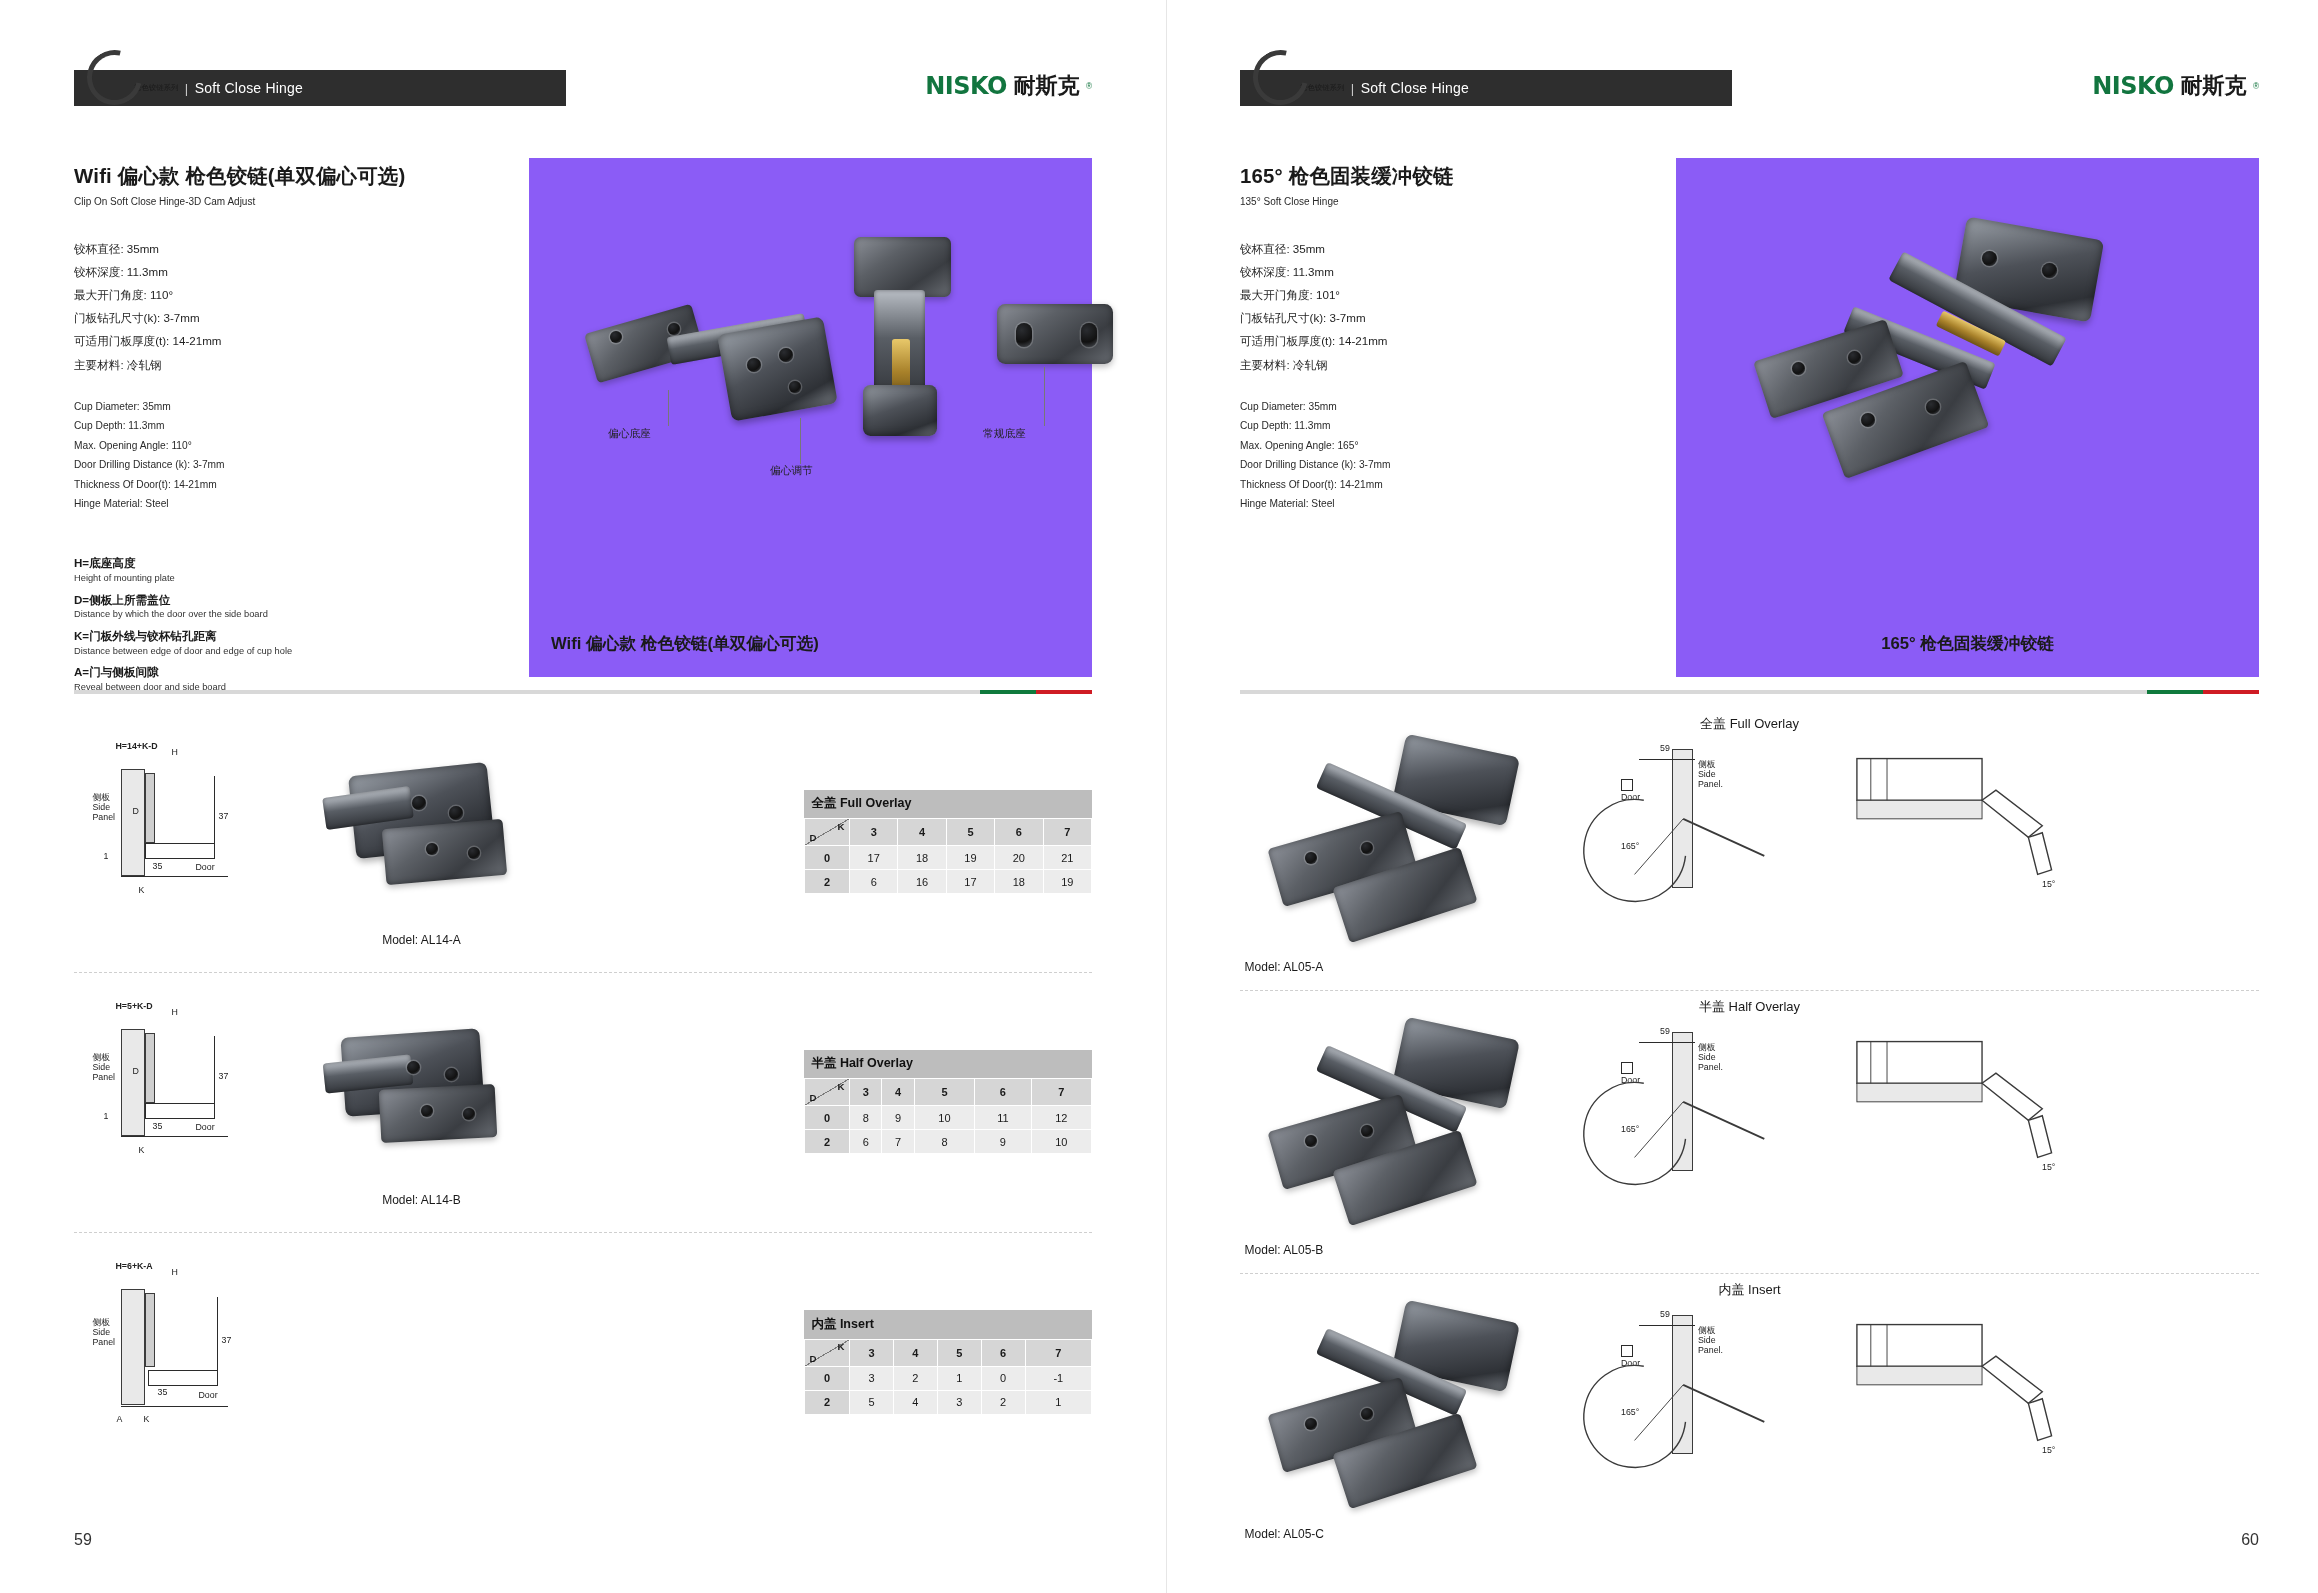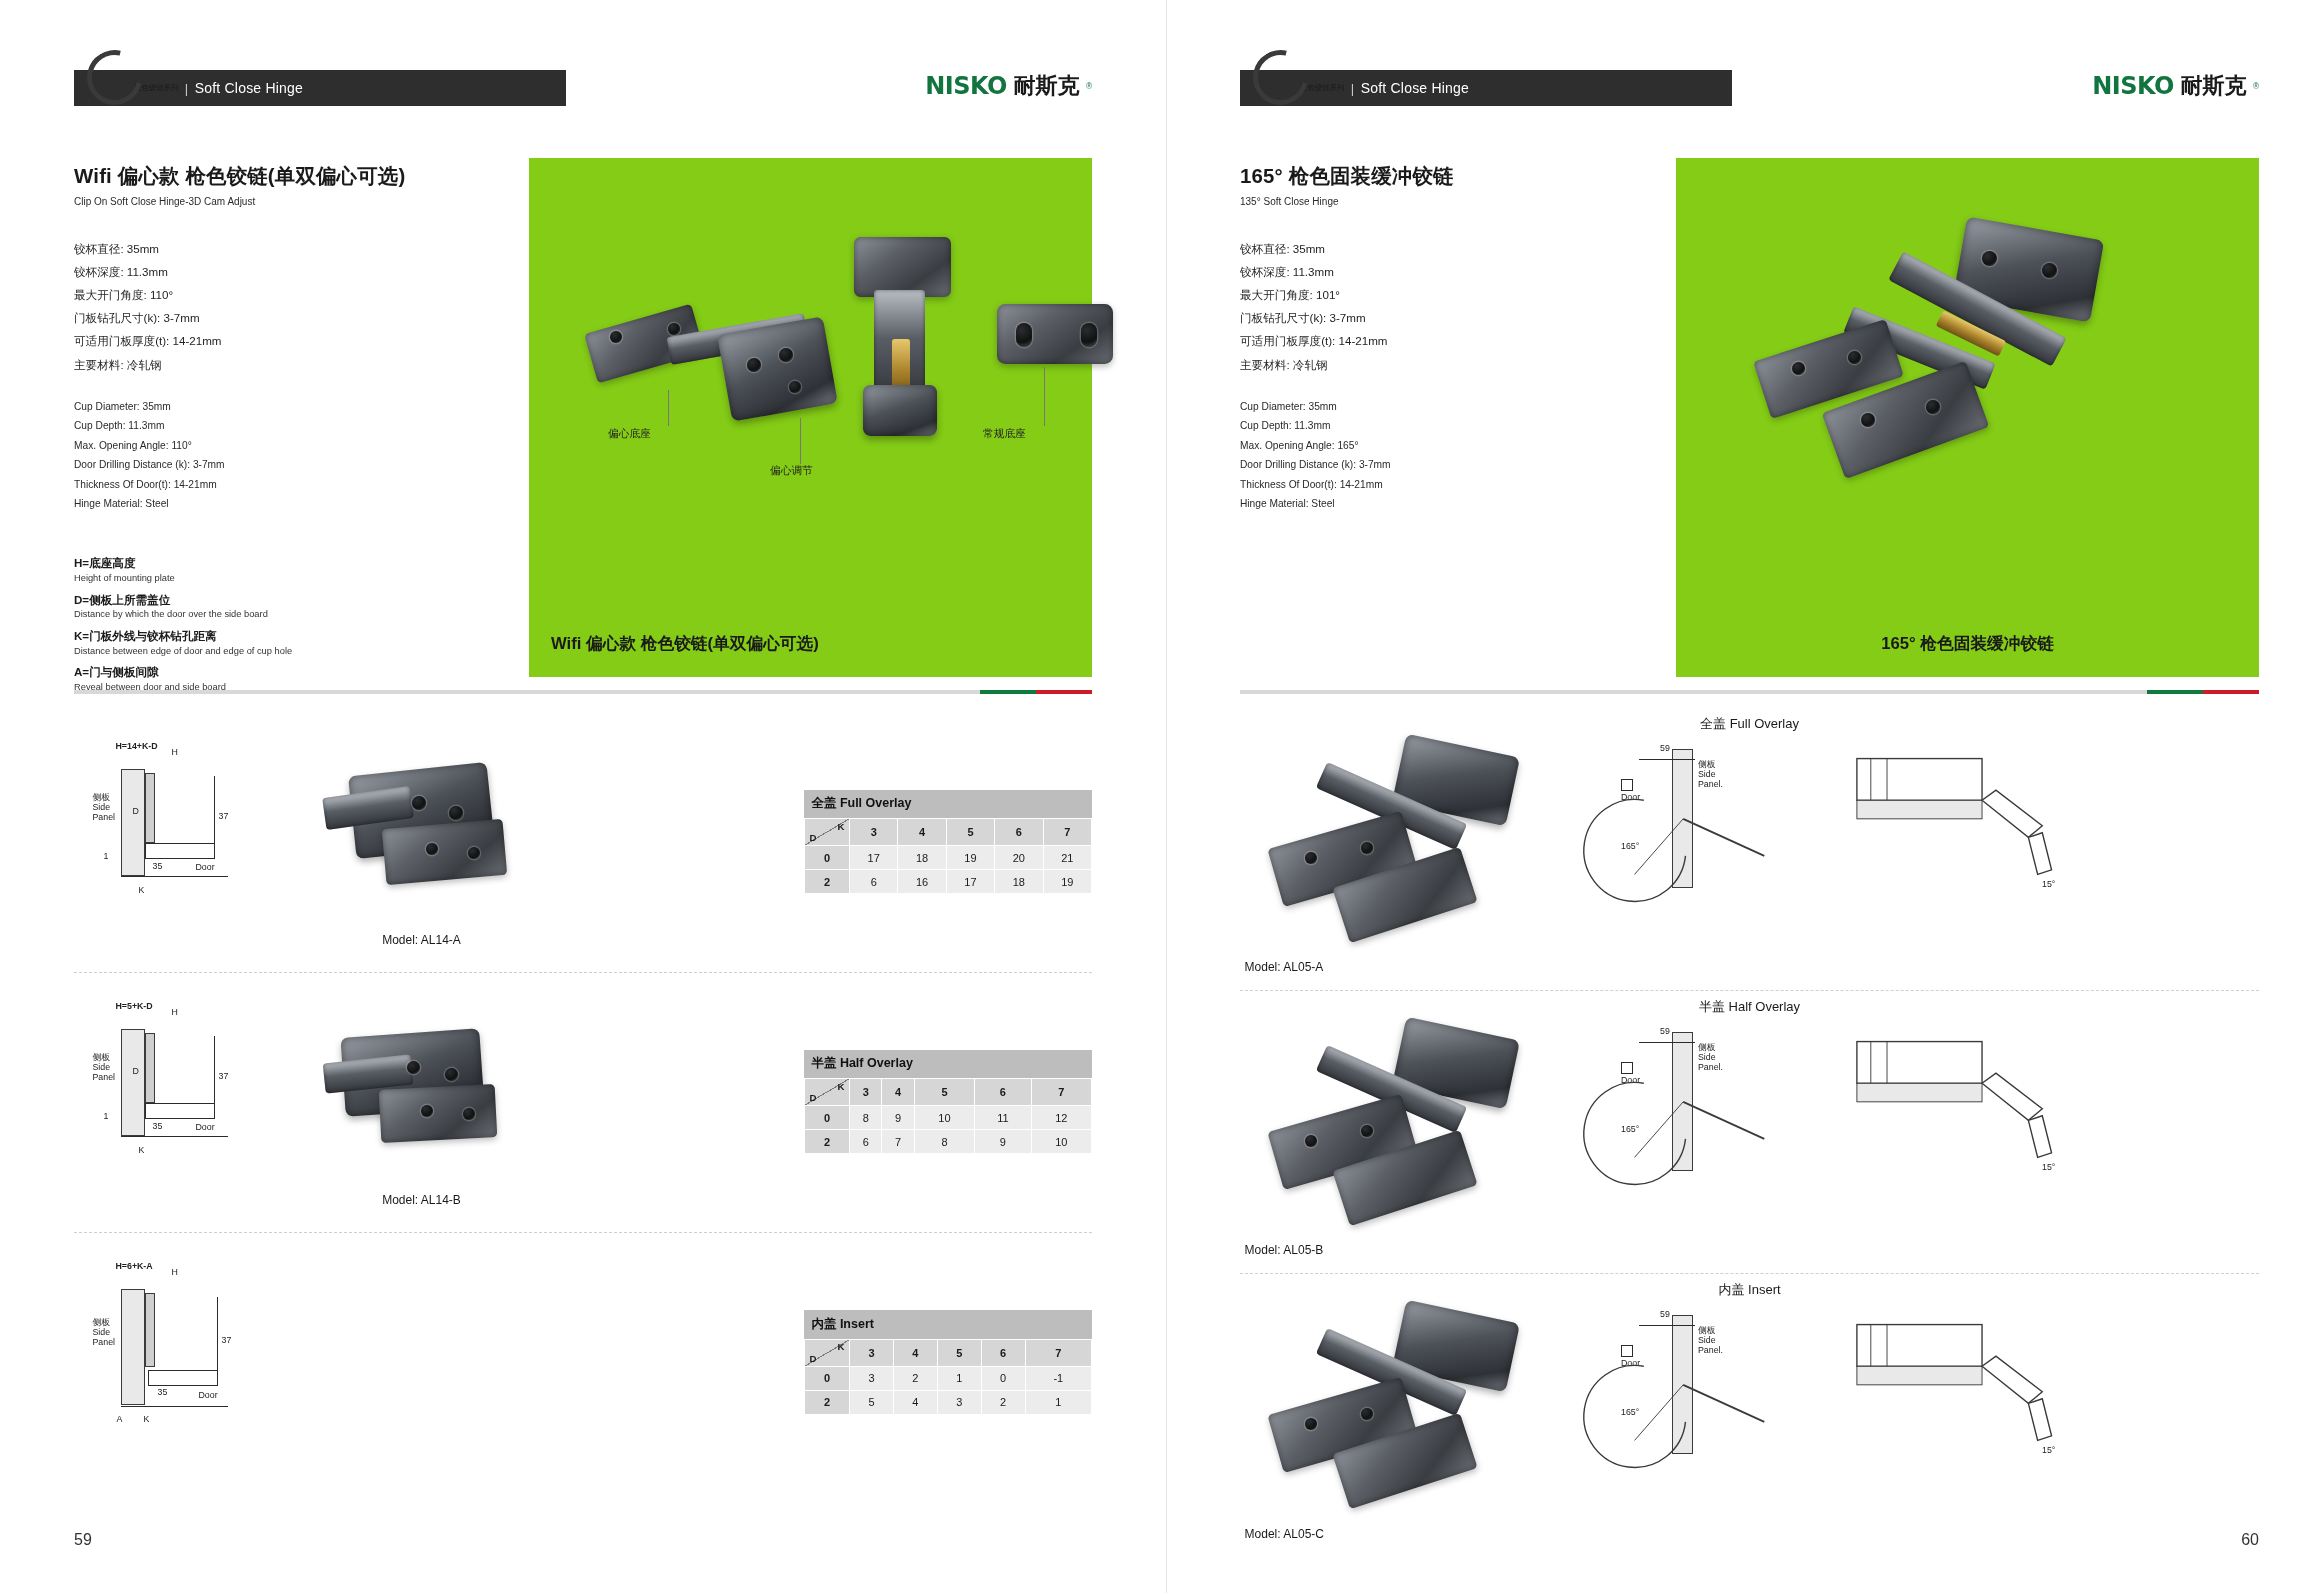--- a/index.html
+++ b/index.html
@@ -114,21 +114,21 @@
   .legend {
     margin-top: 43px;
   }
   .legend-row { margin-bottom: 9.3px; }
   .legend-cn { font-size: 11.6px; font-weight: bold; }
   .legend-en { font-size: 9.3px; color: #333; margin-top: 1.9px; }
 
   .intro-right {
     flex: 1;
     margin-left: 28px;
-    background: #84cc16;
+    background: #8b5cf6;
     position: relative;
     text-decoration: underline;
   }
   .hero-caption {
     position: absolute;
     left: 22px; bottom: 22px;
     font-size: 16.7px;
     font-weight: bold;
   }
   .hero-caption.center {

